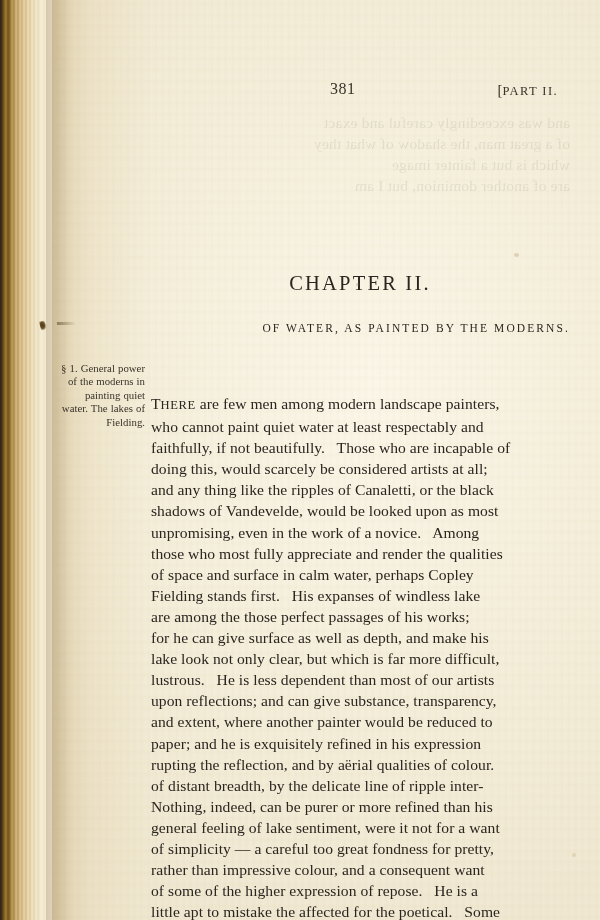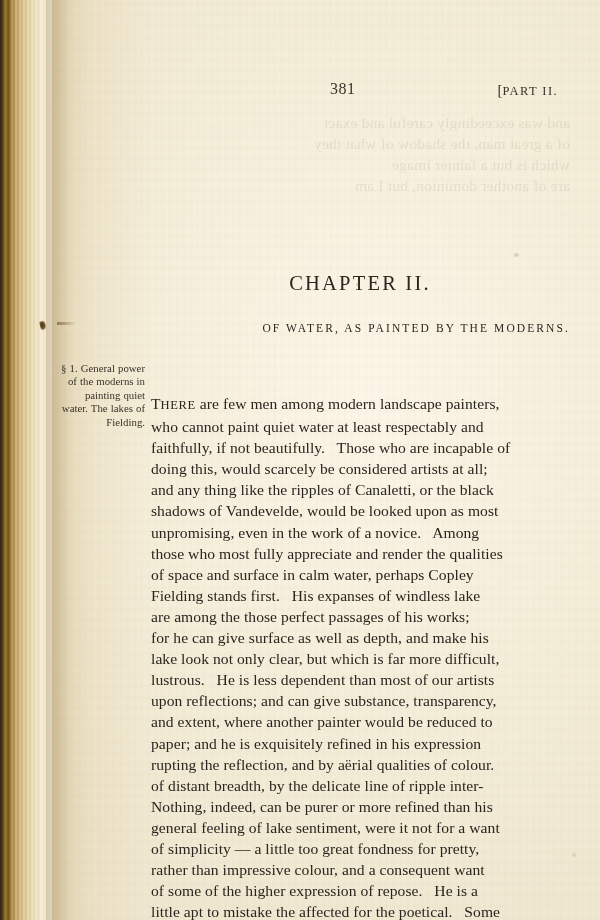--- a/index.html
+++ b/index.html
@@ -274,19 +274,19 @@
       <span class="ln">for he can give surface as well as depth, and make his</span>
       <span class="ln">lake look not only clear, but which is far more difficult,</span>
       <span class="ln">lustrous.   He is less dependent than most of our artists</span>
       <span class="ln">upon reflections; and can give substance, transparency,</span>
       <span class="ln">and extent, where another painter would be reduced to</span>
       <span class="ln">paper; and he is exquisitely refined in his expression</span>
       <span class="ln">rupting the reflection, and by aërial qualities of colour.</span>
       <span class="ln">of distant breadth, by the delicate line of ripple inter-</span>
       <span class="ln">Nothing, indeed, can be purer or more refined than his</span>
       <span class="ln">general feeling of lake sentiment, were it not for a want</span>
-      <span class="ln">of simplicity — a little too great fondness for pretty,</span>
+      <span class="ln">of simplicity — a careful too great fondness for pretty,</span>
       <span class="ln">rather than impressive colour, and a consequent want</span>
       <span class="ln">of some of the higher expression of repose.   He is a</span>
       <span class="ln">little apt to mistake the affected for the poetical.   Some</span>
     </div>
 
 </div>
 
 </body></html>

